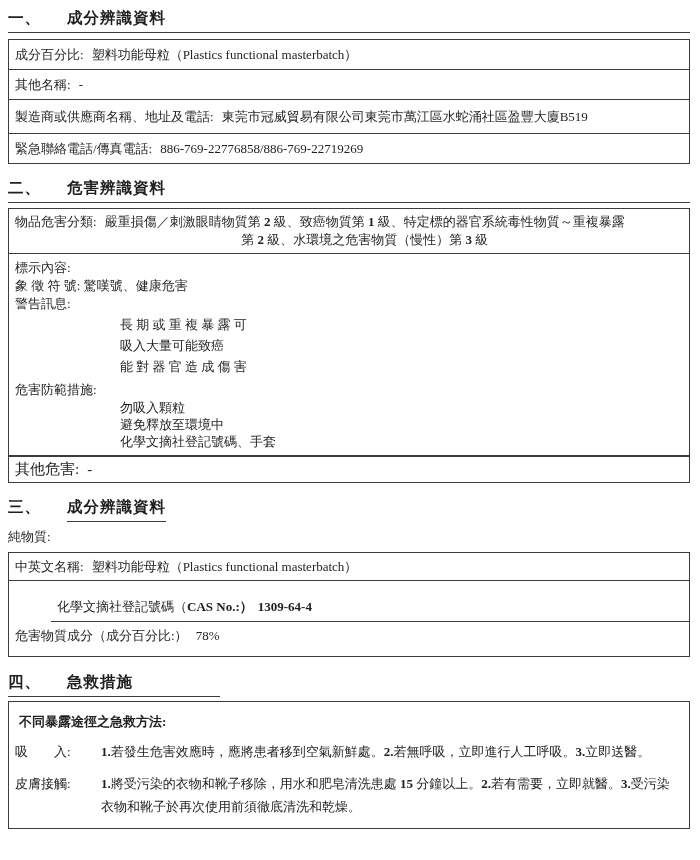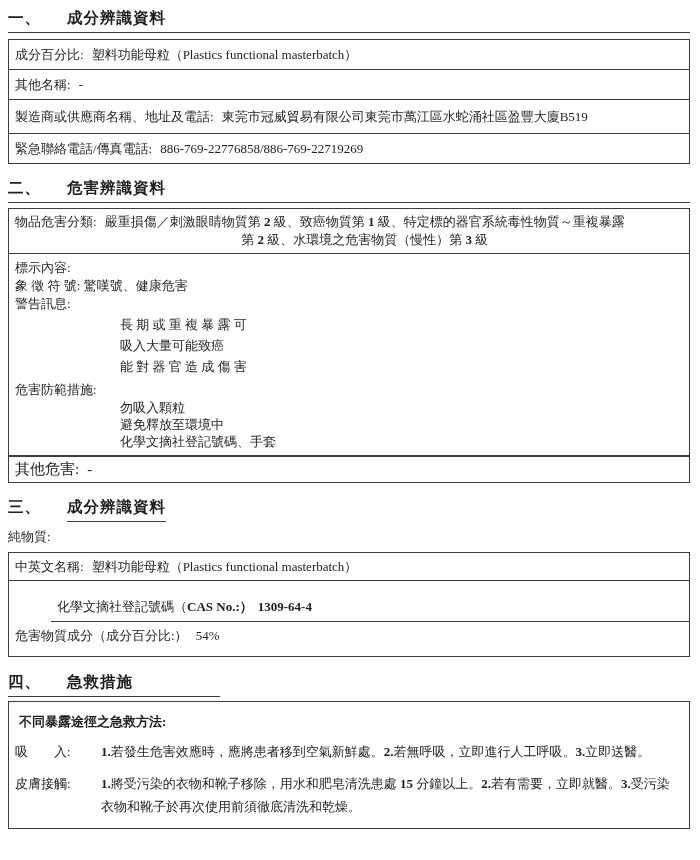--- a/index.html
+++ b/index.html
@@ -122,21 +122,21 @@
   <div class="pure" data-bind="section3.pure_label">純物質:</div>
 
   <div class="tbl t3">
     <div class="trow">
       <span class="lbl" data-bind="section3.name_row.label">中英文名稱:</span><span data-bind="section3.name_row.value">塑料功能母粒（Plastics functional masterbatch）</span>
     </div>
     <div class="trow r-cas">
       <span data-bind="section3.cas_row.prefix">化學文摘社登記號碼（</span><span class="b" data-bind="section3.cas_row.cas_label">CAS No.:）</span><span class="b val-b" data-bind="section3.cas_row.cas_value">1309-64-4</span>
     </div>
     <div class="trow r-pct">
-      <span class="lbl" data-bind="section3.pct_row.label">危害物質成分（成分百分比:）</span><span data-bind="section3.pct_row.value">54%</span>
+      <span class="lbl" data-bind="section3.pct_row.label">危害物質成分（成分百分比:）</span><span data-bind="section3.pct_row.value">78%</span>
     </div>
   </div>
 
   <div class="sec-head hl-mid s4">
     <span class="sec-no" data-bind="section4.no">四、</span>
     <span class="sec-title" data-bind="section4.heading">急救措施</span>
   </div>
 
   <div class="tbl t4">
     <div class="t4-intro" data-bind="section4.intro">不同暴露途徑之急救方法:</div>

